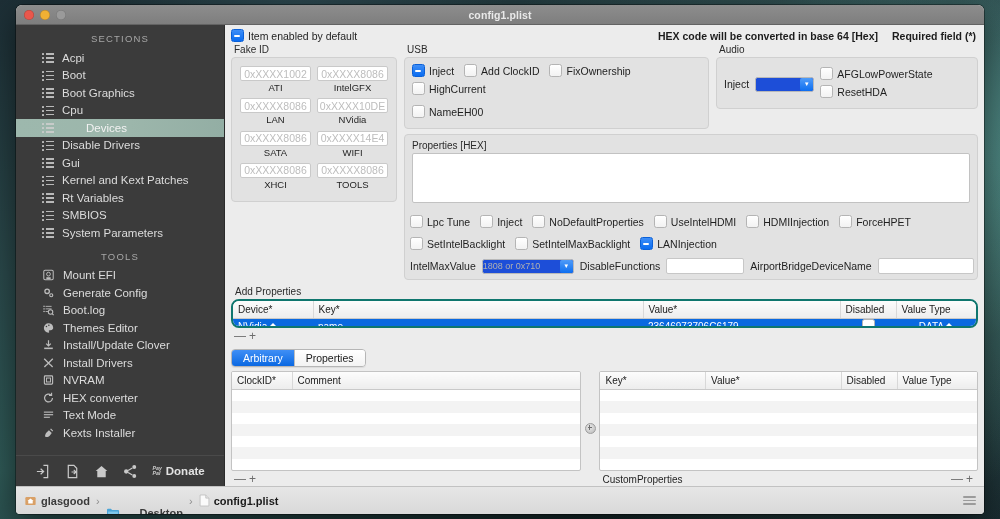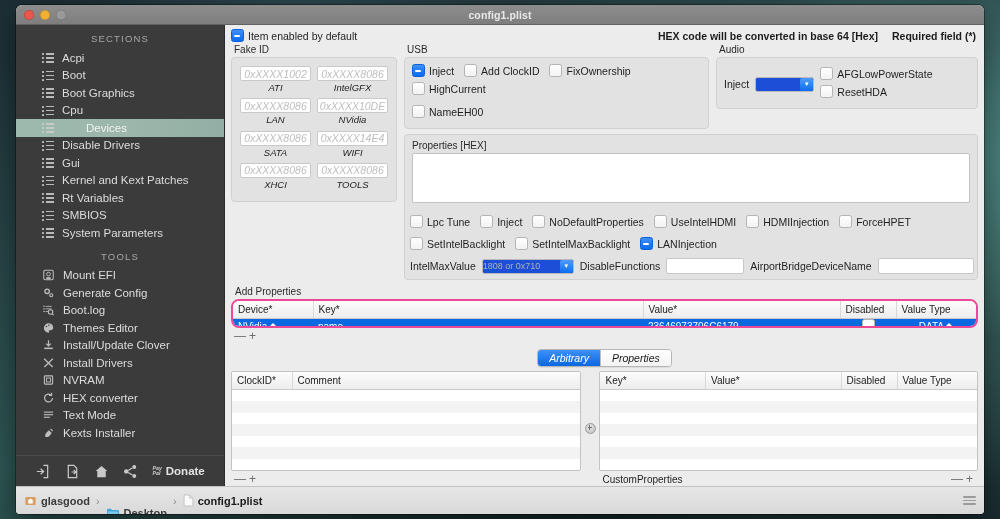--- a/index.html
+++ b/index.html
@@ -122,21 +122,21 @@
 
   .row-top{ display:flex; gap:7px; }
   .grp{
     background:#e2e2e2; border:1px solid #d0d0d0; border-radius:4px;
   }
   .grp-title{ font-size:10px; color:#2a2a2a; margin:0 0 2px 3px; }
 
   
   .fakeid-wrap{ width:166px; flex:0 0 166px;}
   .fakeid{ padding:8px 8px 10px; display:grid; grid-template-columns:1fr 1fr; gap:4px 6px; height:145px; box-sizing:border-box;}
-  .fid-cell{ display:flex; flex-direction:column; align-items:center;font-style:italic; }
+  .fid-cell{ display:flex; flex-direction:column; align-items:center; }
   .fid-in{
     width:100%; height:15px; box-sizing:border-box;
     background:#fff; border:1px solid #c9c9c9; border-radius:2px;
     font-size:10.5px; color:#bdbdbd; display:flex; align-items:center; justify-content:center;
     font-family:"Liberation Sans",sans-serif;
   }
   .fid-lbl{ font-size:9.5px; color:#1f1f1f; margin-top:1px; }
 
   
   .midcol{ flex:1; display:flex; flex-direction:column; gap:5px; min-width:0;}
@@ -160,21 +160,21 @@
   .chk-line{ margin-bottom:4px; }
   .field{
     height:14px; background:#fff; border:1px solid #c7c7c7; border-radius:2px;
     display:inline-block; vertical-align:middle;
   }
   .inline-row{ display:flex; align-items:center; gap:6px; font-size:10.5px; color:#1f1f1f;}
 
   
   .addprops-title{ font-size:10px; color:#2a2a2a; margin:6px 0 2px 4px;}
   .tbl-outer{
-    border:2px solid #ec4899; border-radius:8px; background:#fff; overflow:hidden;
+    border:2px solid #0f766e; border-radius:8px; background:#fff; overflow:hidden;
   }
   .tbl{ width:100%; border-collapse:collapse; table-layout:fixed;}
   .tbl th{
     background:linear-gradient(#fcfcfc,#ededed);
     border-bottom:1px solid #c9c9c9; border-right:1px solid #d8d8d8;
     font-weight:normal; font-size:10px; color:#1a1a1a; text-align:left;
     padding:2px 0 2px 5px; height:13px;
   }
   .tbl th:last-child{border-right:none;}
   .tbl td{
@@ -192,21 +192,21 @@
                 border-left:3px solid transparent; border-right:3px solid transparent;
                 border-top:3px solid #777;}
   .cell-cb{
     width:11px;height:11px;border-radius:2.5px;border:1px solid #b4b4b4;background:#fff;
     display:inline-block;
   }
   .center{ text-align:center !important; padding-left:0 !important;}
   .pm-row{ font-size:12px; color:#6d6d6d; padding:1px 0 0 3px; letter-spacing:3px;}
 
   
-  .tabs{ display:flex; justify-content:center; margin:6px 0 4px;font-style:italic;}
+  .tabs{ display:flex; justify-content:flex-start; margin:6px 0 4px;}
   .tabwrap{ display:flex; border:1px solid #b6b6b6; border-radius:4px; overflow:hidden;
             box-shadow:0 1px 1px rgba(0,0,0,.07); }
   .tab{ font-size:10.5px; padding:2px 11px; background:linear-gradient(#fff,#f3f3f3); color:#1a1a1a; cursor:default;}
   .tab.active{ background:linear-gradient(#3f8ff6,#0a68e2); color:#fff;}
   .tab + .tab{ border-left:1px solid #bdbdbd;}
 
   .btm{ display:flex; align-items:stretch; gap:0; }
   .btm-left{ flex:1; min-width:0;}
   .btm-mid{ width:18px; flex:0 0 18px; display:flex; align-items:center; justify-content:center;}
   .btm-right{ flex:1.08; min-width:0;}
@@ -849,21 +849,21 @@
         <span style="display: flex; align-items: center; gap: 4px;">
           <span style="display:flex">
             <svg width="13" height="12" viewBox="0 0 14 14">
               <rect x="1" y="2.4" width="12" height="9.4" rx="1.4" fill="#d9a066"></rect>
               <path d="M7 4 3.4 7h1V10h5.2V7h1z" fill="#fff"></path>
             </svg>
           </span>
           <span class="">glasgood</span>
         </span>
         <span class="sep">›</span>
-        <span style="display: flex; align-items: center; gap: 4px; margin-top: 24px;">
+        <span style="display: flex; align-items: center; gap: 20px; margin-top: 24px;">
           <span style="display:flex">
             <svg width="14" height="12" viewBox="0 0 16 14">
               <path d="M1 3.2a1.2 1.2 0 0 1 1.2-1.2h3.4l1.3 1.4h7a1.2 1.2 0 0 1 1.2 1.2v6.2a1.2 1.2 0 0 1-1.2 1.2H2.2A1.2 1.2 0 0 1 1 10.8z" fill="#4aa5d8"></path>
               <rect x="2.3" y="5.3" width="11.4" height="5.6" fill="#7fc8ec"></rect>
             </svg>
           </span>
           <span class="">Desktop</span>
         </span>
         <span class="sep">›</span>
         <span style="display: flex; align-items: center; gap: 4px;">

